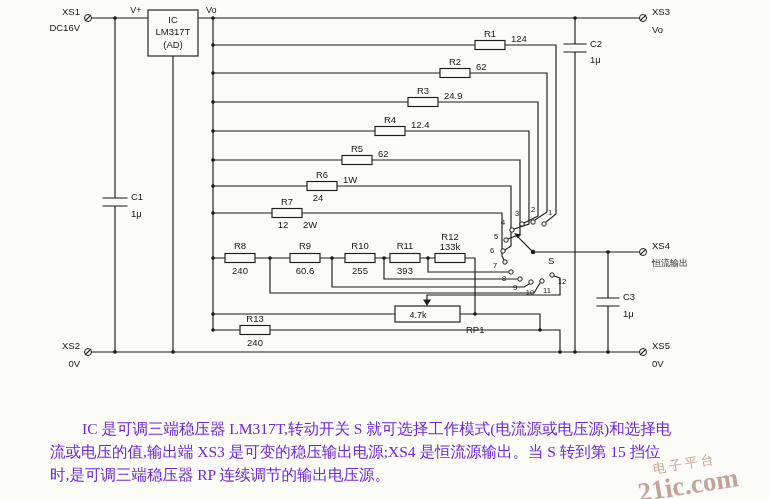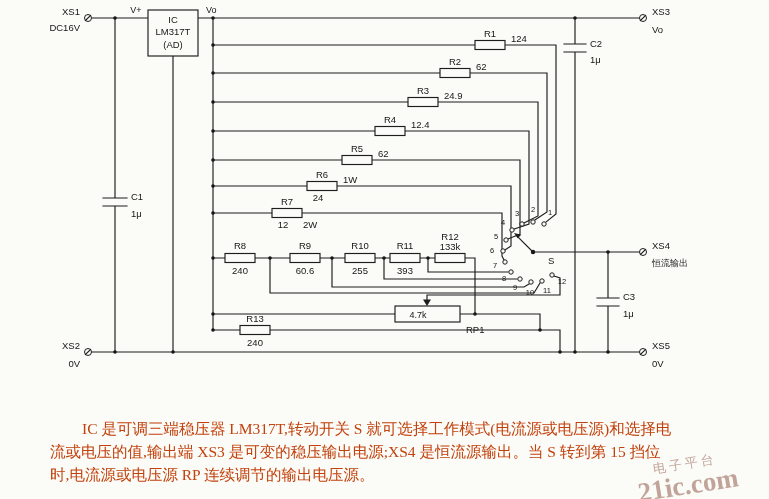--- a/index.html
+++ b/index.html
@@ -12,21 +12,21 @@
   .comp{stroke:#1d1d1d;stroke-width:1.15;fill:#fbfbf7;}
   .dot{fill:#161616;stroke:none;}
   .contact{stroke:#1d1d1d;stroke-width:1;fill:#fbfbf7;}
   .arrow{fill:#1d1d1d;stroke:none;}
   .lbl{font-size:9.5px;}
   .lbl-s{font-size:9px;}
   .num{font-size:7.5px;}
   .ic-t{font-size:9.5px;}
   #caption{position:absolute;top:417px;left:50px;width:675px;
            font-family:"Liberation Serif",serif;font-size:15.5px;
-           line-height:23px;color:#c2410c;}
+           line-height:23px;color:#6d28d9;}
   #caption .indent{padding-left:32px;}
   #watermark{position:absolute;right:2px;bottom:0px;width:160px;
              transform:rotate(-9deg);color:rgba(155,105,90,0.6);
              text-align:center;line-height:1.05;pointer-events:none;}
   #watermark .wm-cn{font-size:13px;letter-spacing:3px;}
   #watermark .wm-site{font-size:27px;font-weight:bold;
              font-family:"Liberation Serif",serif;}
 </style>
 </head>
 <body>
@@ -232,21 +232,21 @@
         <circle class="dot" cx="173" cy="352" r="1.8"></circle>
     <circle class="dot" cx="560" cy="352" r="1.8"></circle>
         <circle class="dot" cx="575" cy="352" r="1.8"></circle>
     <circle class="dot" cx="608" cy="352" r="1.8"></circle>
   </g>
 </svg>
 
 <div id="caption">
   <div class="indent">IC 是可调三端稳压器 LM317T,转动开关 S 就可选择工作模式(电流源或电压源)和选择电</div>
   <div>流或电压的值,输出端 XS3 是可变的稳压输出电源;XS4 是恒流源输出。当 S 转到第 15 挡位</div>
-  <div>时,电流源或电压源 RP 连续调节的输出电压源。</div>
+  <div>时,是可调三端稳压器 RP 连续调节的输出电压源。</div>
 </div>
 
 <div id="watermark">
   <div class="wm-cn">电子平台</div>
   <div class="wm-site">21ic.com</div>
 </div>
 
 </div>
 
 </body></html>

